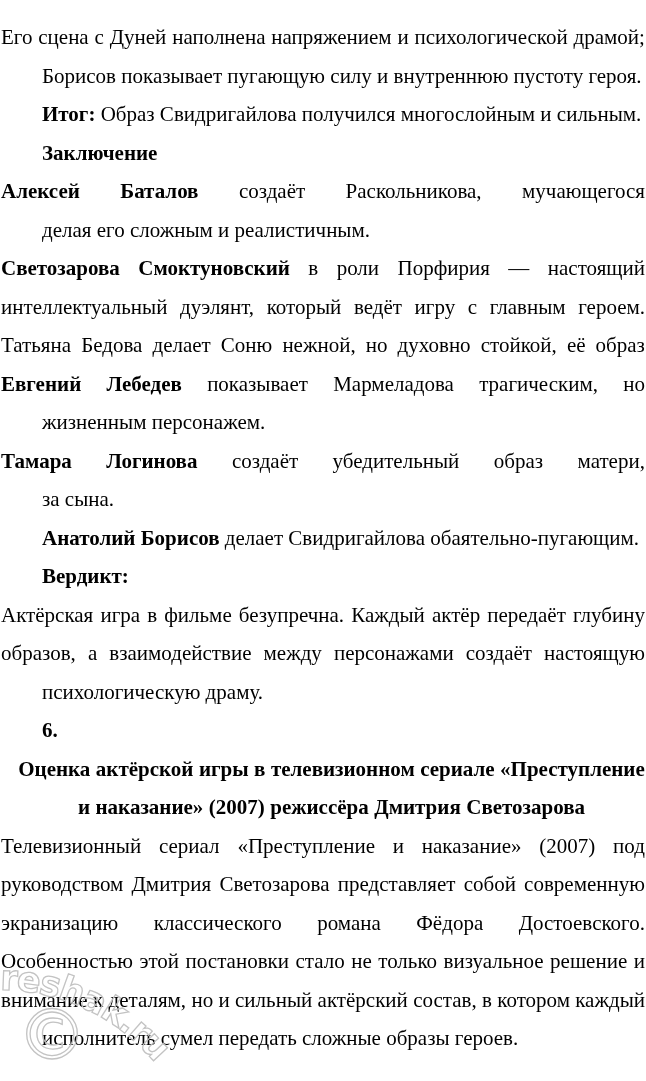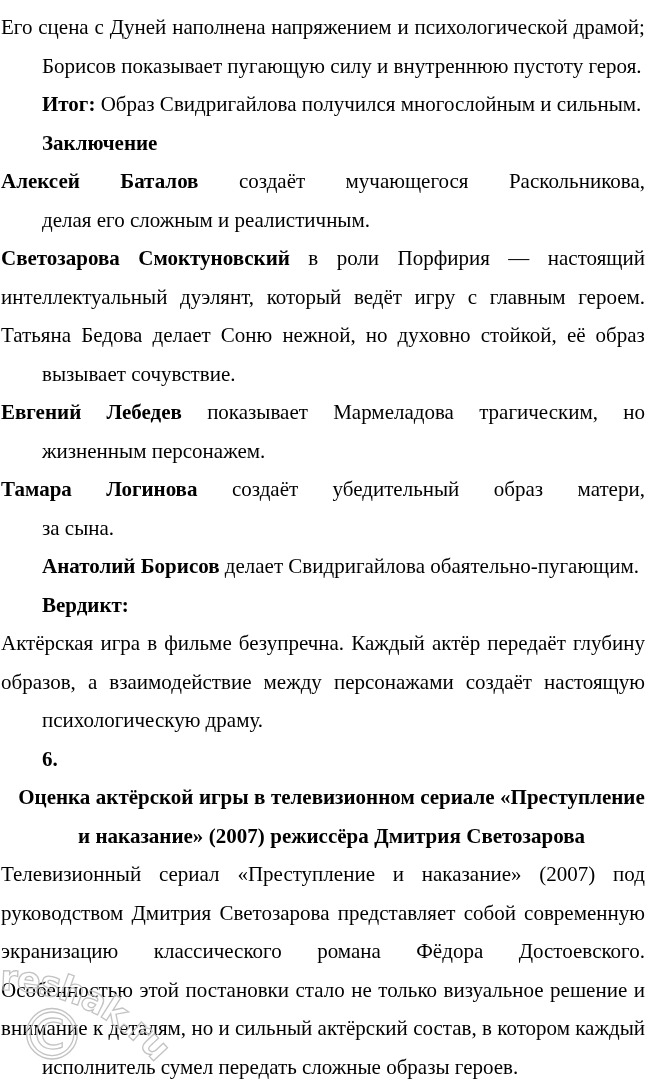--- a/index.html
+++ b/index.html
@@ -1,21 +1,21 @@
 <!DOCTYPE html>
 <html><head>
 <meta charset="utf-8">
 <style>
   html,body{margin:0;padding:0;}
   body{
     width:646px;height:1081px;background:#ffffff;color:#000000;
     font-family:"Liberation Serif","DejaVu Serif",serif;
     font-size:21px;overflow:hidden;position:relative;
   }
-  .page{position:absolute;inset:0;padding:8px 1px 0 1px;}
+  .page{position:absolute;inset:0;padding:18px 1px 0 1px;}
   .para{margin:0;}
   .line{height:38.5px;line-height:38.5px;}
   
   .j{display:flex;justify-content:space-between;gap:0.22em;flex-wrap:nowrap;}
   
   .c{display:flex;justify-content:center;gap:0.26em;flex-wrap:nowrap;margin-left:17px;}
   
   .l{white-space:pre;text-align:left;margin-left:41px;}
   .b{font-weight:700;}
   .watermark{position:absolute;left:0;top:944px;pointer-events:none;opacity:.95;}
@@ -43,22 +43,22 @@
         <div class="line l"><span class="b">Итог:</span><span> Образ Свидригайлова получился многослойным и сильным.</span></div>
       </div>
       <div class="para">
         <div class="line l"><span class="b">Заключение</span><span></span></div>
       </div>
       <div class="para">
         <div class="line j">
           <span class="b">Алексей</span>
           <span class="b">Баталов</span>
           <span>создаёт</span>
+          <span>Раскольникова,</span>
           <span>мучающегося</span>
-          <span>Раскольникова,</span>
         </div>
         <div class="line l"><span class="b"></span><span>делая его сложным и реалистичным.</span></div>
       </div>
       <div class="para">
         <div class="line j">
           <span class="b">Светозарова</span>
           <span class="b">Смоктуновский</span>
           <span>в</span>
           <span>роли</span>
           <span>Порфирия</span>
@@ -80,21 +80,20 @@
           <span>Бедова</span>
           <span>делает</span>
           <span>Соню</span>
           <span>нежной,</span>
           <span>но</span>
           <span>духовно</span>
           <span>стойкой,</span>
           <span>её</span>
           <span>образ</span>
         </div>
-        <div class="line l"><span class="b"></span><span>вызывает сочувствие.</span></div>
       </div>
       <div class="para">
         <div class="line j">
           <span class="b">Евгений</span>
           <span class="b">Лебедев</span>
           <span>показывает</span>
           <span>Мармеладова</span>
           <span>трагическим,</span>
           <span>но</span>
         </div>

